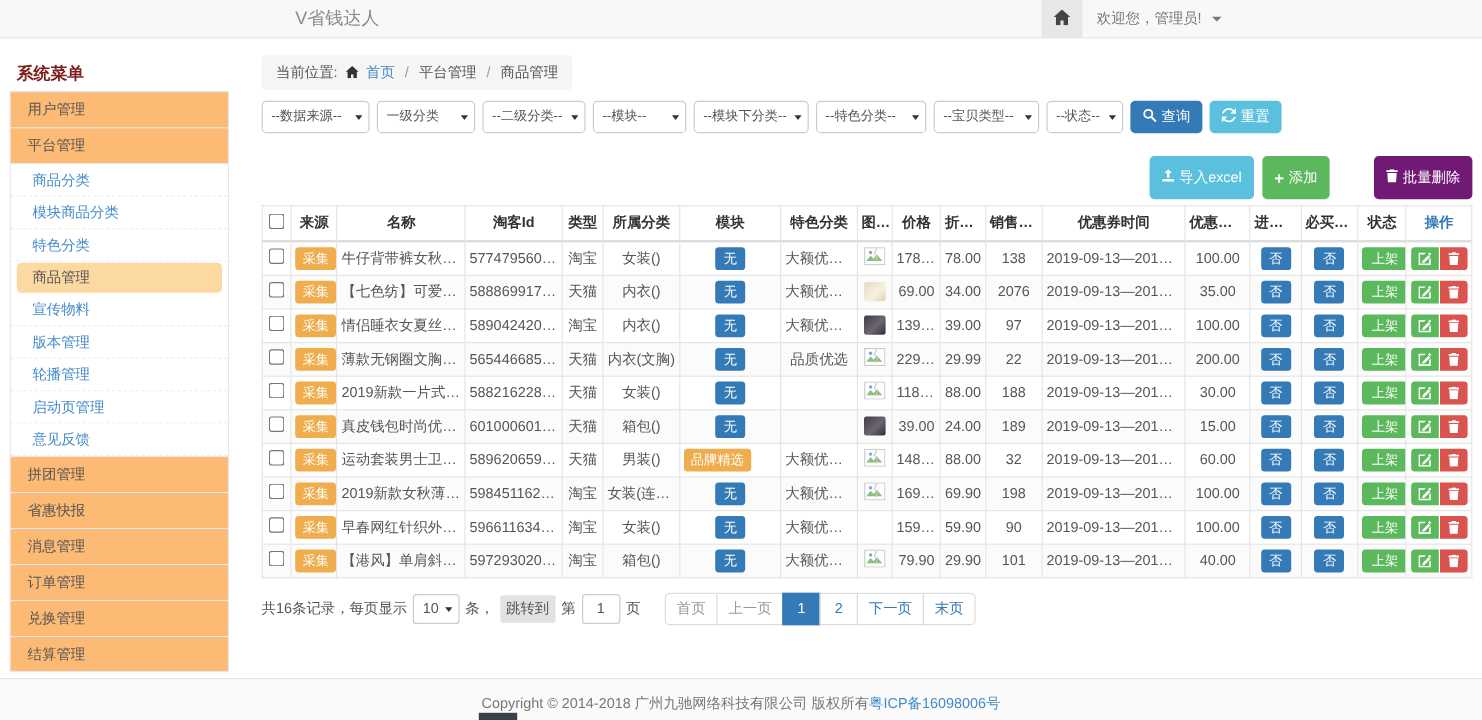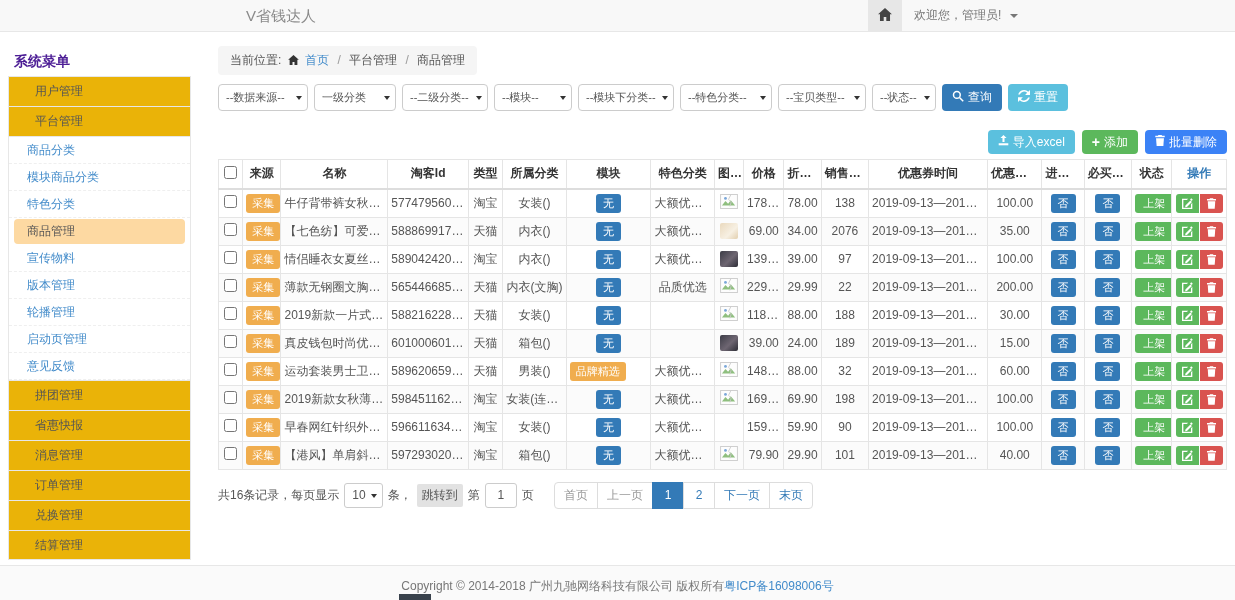--- a/index.html
+++ b/index.html
@@ -13,22 +13,22 @@
 .brand { position:absolute; left:246px; top:0; line-height:31px; font-size:15px; color:#8a8a8a; }
 .home-btn { position:absolute; left:868px; top:0; width:34px; height:31px; background:#e7e7e7;
   display:flex; align-items:center; justify-content:center; cursor:pointer; }
 .welcome { position:absolute; left:914px; top:0; line-height:31px; color:#777; cursor:pointer; }
 .caret { display:inline-block; width:0; height:0; border-left:4px solid transparent;
   border-right:4px solid transparent; border-top:4px solid #777; margin-left:5px; vertical-align:middle; }
 
 
 .sidebar { position:absolute; left:8px; top:46px; width:183px; height:519px; overflow:hidden; background:#fff; }
 .side-title { height:30px; line-height:30px; padding-left:6px; font-size:14px; font-weight:bold;
-  color:#4c1d95; }
-.side-header { height:30px; line-height:29px; padding-left:26px; background:#eab308; color:#555;
+  color:#7f1d1d; }
+.side-header { height:30px; line-height:29px; padding-left:14px; background:#fdba74; color:#555;
   border:1px solid #e7e7e7; border-bottom:none; cursor:pointer; }
 #side-bottom .side-header:last-child { border-bottom:1px solid #e7e7e7; }
 .side-sub { background:#fff; border:1px solid #e7e7e7; border-bottom:none; }
 .side-sub-item { height:27px; line-height:26px; padding-left:18px; color:#428bca;
   border-bottom:1px dashed #efefef; cursor:pointer; }
 .side-sub-item.active { background:#fdd9a2; border-radius:4px; margin:1px 5px; padding-left:13px;
   color:#555; border-bottom:none; height:25px; line-height:25px; }
 
 
 .main { position:absolute; left:218px; top:46px; width:1009px; }
@@ -47,25 +47,25 @@
 .ftext { height:27px; border:1px solid #ccc; border-radius:4px; padding:0 8px; font-size:11px;
   color:#555; flex:none; font-family:inherit; }
 .ftext::placeholder { color:#aaa; }
 
 .btn { display:inline-flex; align-items:center; justify-content:center; gap:4px; height:27px;
   padding:0 10px; border:none; border-radius:4px; color:#fff; font-size:12px; cursor:pointer;
   font-family:inherit; flex:none; }
 .btn-primary { background:#337ab7; }
 .btn-info { background:#5bc0de; }
 .btn-success { background:#5cb85c; }
-.btn-danger-soft { background:#3b82f6; }
+.btn-danger-soft { background:#701a75;margin-left:30px; }
 .plus-glyph { font-size:14px; font-weight:bold; line-height:1; }
 
 .action-row { display:flex; justify-content:flex-end; gap:7px; margin-top:19px; }
-.action-row .btn { height:24px; }
+.action-row .btn { height:36px; }
 
 
 table { width:100%; border-collapse:collapse; table-layout:fixed; margin-top:5px; }
 th,td { border:1px solid #e5e5e5; text-align:center; padding:4px 3px; color:#555;
   overflow:hidden; white-space:nowrap; text-overflow:ellipsis; }
 thead th { border-bottom:2px solid #ddd; color:#333; font-weight:bold; height:29px; }
 thead th.th-op { color:#337ab7; }
 tbody td { height:28px; }
 tbody tr:nth-child(even) td { background:#fbfbfb; }
 .badge-orange { display:inline-block; background:#f0ad4e; color:#fff; border-radius:3px;

